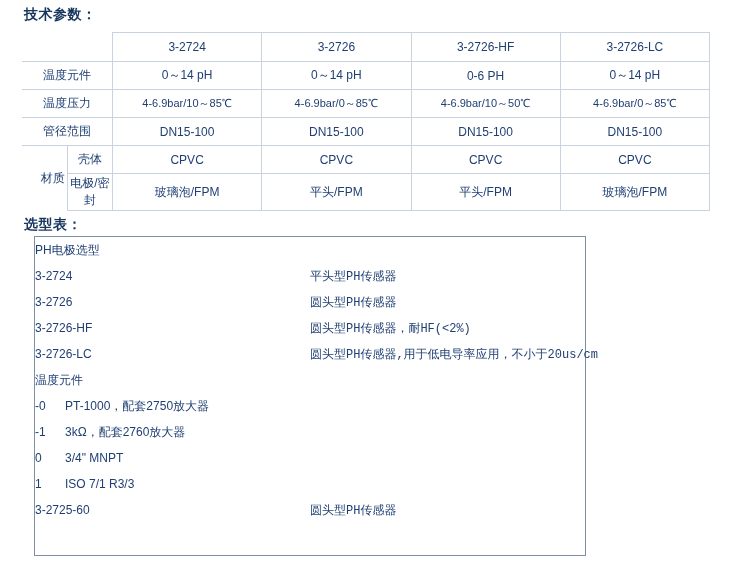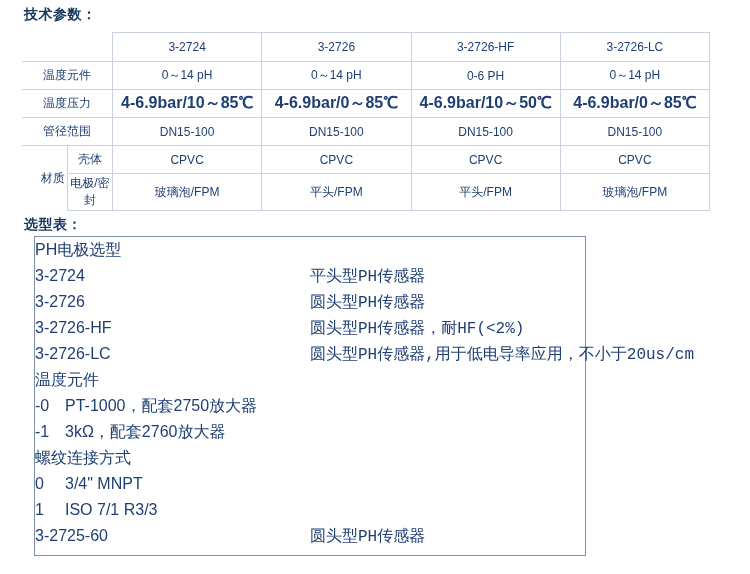--- a/index.html
+++ b/index.html
@@ -59,22 +59,21 @@
   }
   table.tech td.lbl {
     width: 86px;
     color: #1f3f73;
   }
   table.tech td.lbl2 {
     width: 42px;
     text-align: right;
   }
   table.tech td.small {
-    font-size: 16px;
-    font-weight: bold;
+    font-size: 11px;
   }
   table.tech tr.head td {
     height: 26px;
   }
   .nb-left { border-left: none !important; }
   .nb-top { border-top: none !important; }
   .nb-bottom { border-bottom: none !important; }
 
   
   #sel-title {
@@ -90,21 +89,21 @@
     height: 320px;
     border: 1px solid #7f8fa6;
     box-sizing: border-box;
   }
   table.sel {
     border-collapse: collapse;
     width: 100%;
     table-layout: fixed;
   }
   table.sel td {
-    font-size: 16px;
+    font-size: 12px;
     color: #1f3f73;
     padding: 0;
     height: 26px;
     vertical-align: middle;
     white-space: nowrap;
   }
   td.code {
     width: 104px;
     padding-left: 10px;
   }
@@ -209,23 +208,20 @@
       <tr>
         <td colspan="2" class="ind0">温度元件</td>
       </tr>
       <tr>
         <td colspan="2" class="ind1"><span class="code-sub">-0</span><span>PT-1000，配套2750放大器</span></td>
       </tr>
       <tr>
         <td colspan="2" class="ind1"><span class="code-sub">-1</span><span>3kΩ，配套2760放大器</span></td>
       </tr>
       <tr>
-        <td colspan="2" class="ind2">螺纹连接方式</td>
-      </tr>
-      <tr>
         <td colspan="2" class="ind2"><span class="code-sub">0</span><span>3/4" MNPT</span></td>
       </tr>
       <tr>
         <td colspan="2" class="ind2"><span class="code-sub">1</span><span>ISO 7/1 R3/3</span></td>
       </tr>
       <tr>
         <td class="code">3-2725-60</td>
         <td class="desc">圆头型PH传感器</td>
       </tr>
     </tbody>

